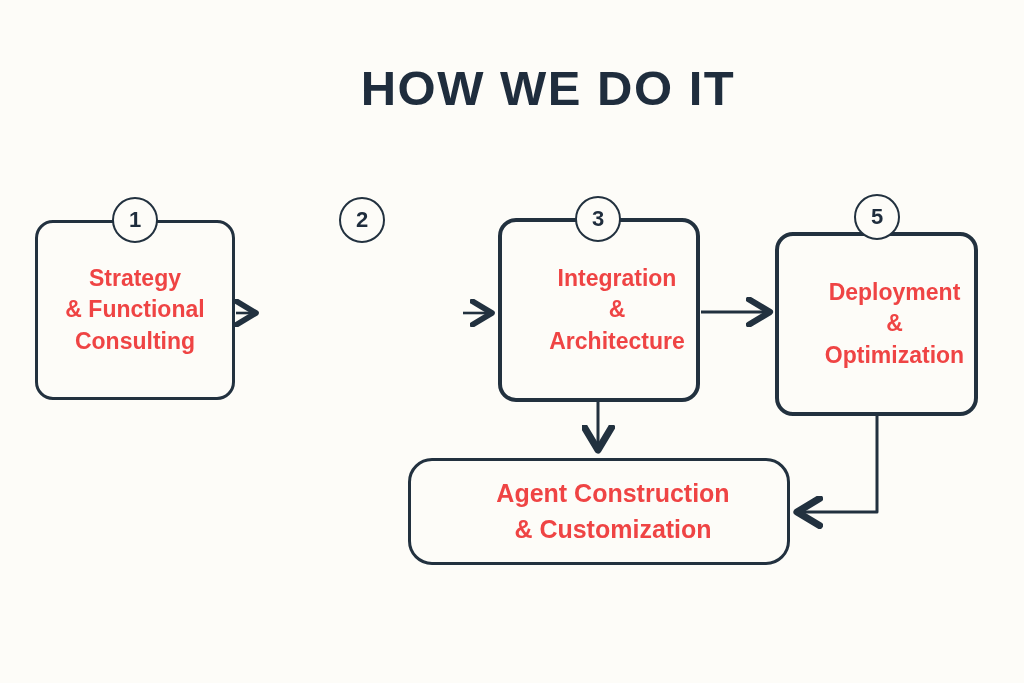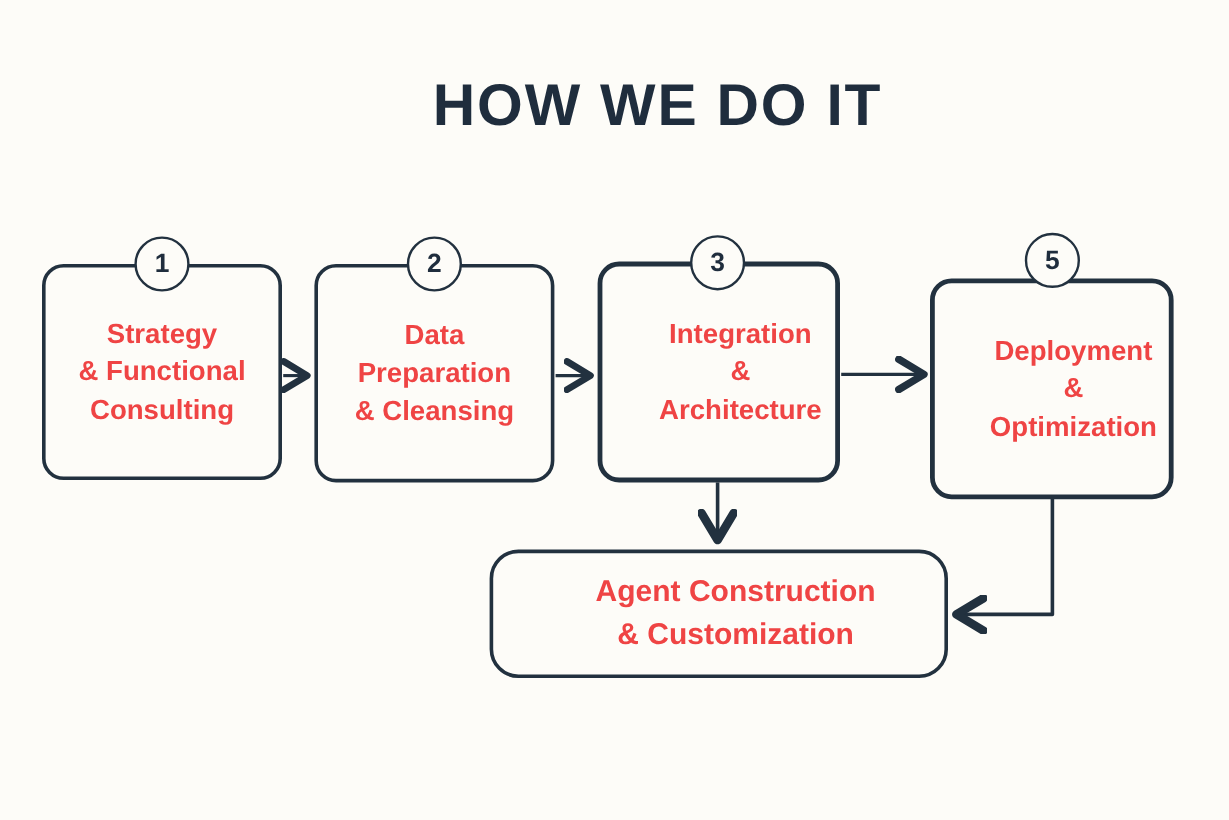--- a/index.html
+++ b/index.html
@@ -128,25 +128,20 @@
 
   <div class="node" style="left:35px; top:220px; width:200px; height:180px;">
     <div class="node-label">Strategy
 &amp; Functional
 Consulting</div>
   </div>
   <div class="badge" style="left:112px; top:197px;">
     <span>1</span>
   </div>
 
-  <div class="node" style="left:262px; top:220px; width:200px; height:182px;">
-    <div class="node-label">Data
-Preparation
-&amp; Cleansing</div>
-  </div>
   <div class="badge" style="left:339px; top:197px;">
     <span>2</span>
   </div>
 
   <div class="node thick" style="left:498px; top:218px; width:202px; height:184px;">
     <div class="node-label">Integration
 &amp;
 Architecture</div>
   </div>
   <div class="badge" style="left:575px; top:196px;">

